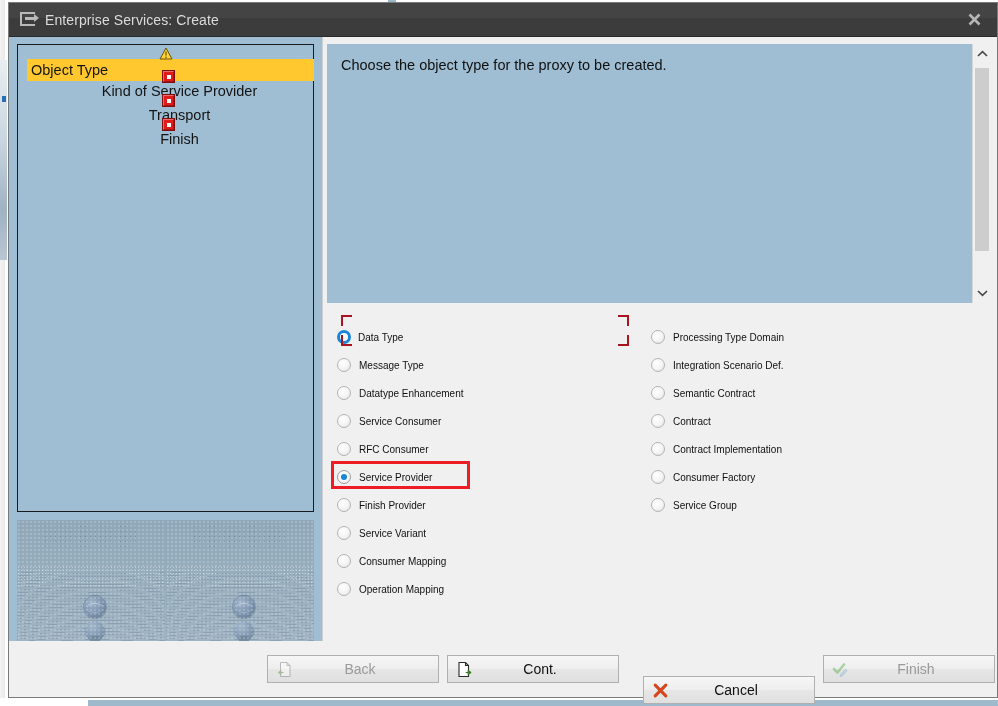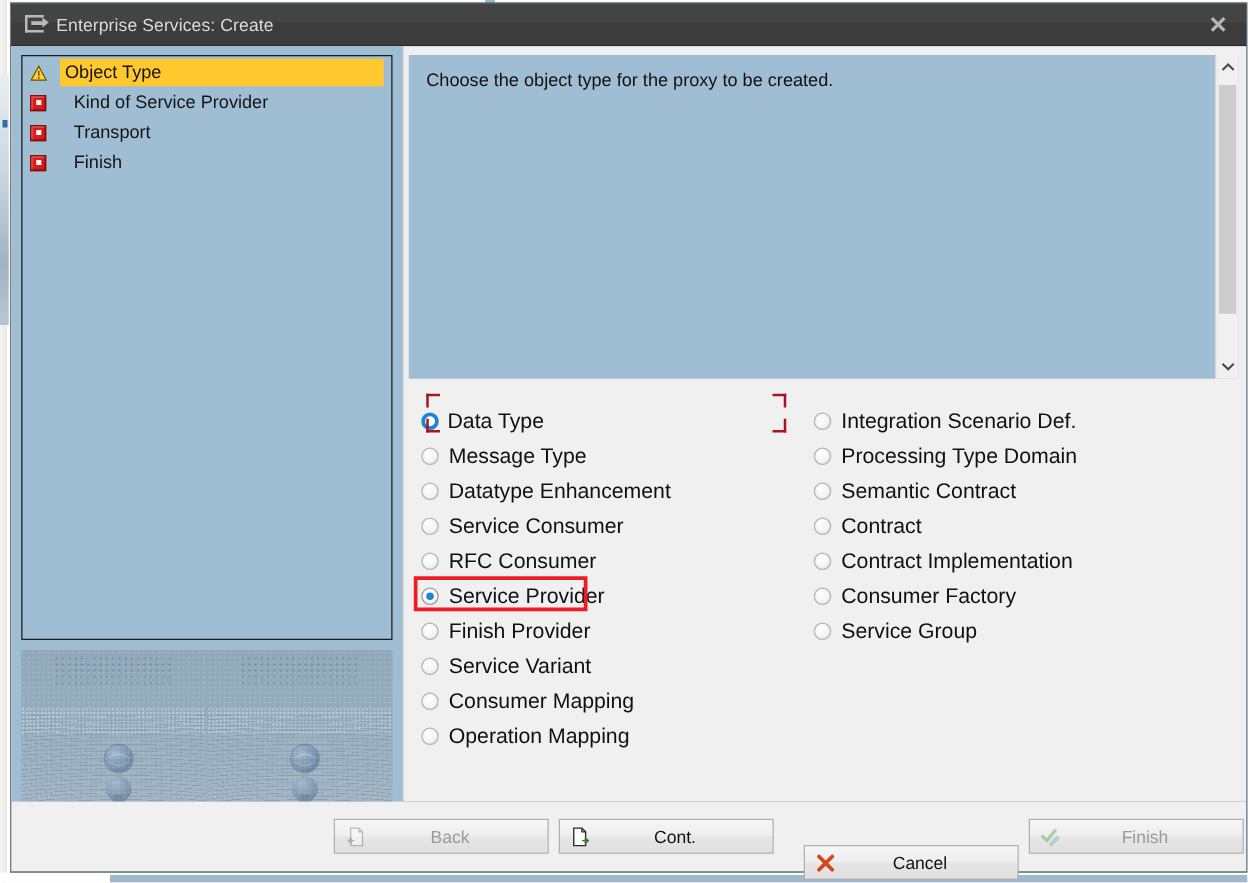--- a/index.html
+++ b/index.html
@@ -164,20 +164,21 @@
     border: 1px solid #1b1b1b;
     box-sizing: border-box;
     padding-top: 1px;
   }
   .step {
     height: 24px;
     display: flex;
     align-items: center;
     padding-left: 6px;
     box-sizing: border-box;
+    flex-direction: column;
   }
   .step-label {
     font-size: 14.5px;
     color: #141414;
     margin-left: 22px;
     white-space: nowrap;
   }
   .step.active .step-label {
     background: #ffc82e;
     display: block;
@@ -388,21 +389,21 @@
     width: 6px; height: 6px;
     border-radius: 50%;
     background: #1b86d6;
   }
   .opt.focused .radio {
     border: 3px solid #1b86d6;
     background: #ffffff;
   }
   .opt-label {
     margin-left: 8px;
-    font-size: 17px;
+    font-size: 10px;
     color: #101010;
     white-space: nowrap;
   }
   .opt.focused .opt-label { margin-left: 7px; }
 
   
   .annot-box {
     position: absolute;
     left: -6px;
     top: -2px;
@@ -641,26 +642,26 @@
             <span class="radio"></span>
             <span class="opt-label">Operation Mapping</span>
           </div>
 
         </div>
 
         <div class="opt-col right">
 
           <div class="opt">
             <span class="radio"></span>
+            <span class="opt-label">Processing Type Domain</span>
+          </div>
+
+          <div class="opt">
+            <span class="radio"></span>
             <span class="opt-label">Integration Scenario Def.</span>
-          </div>
-
-          <div class="opt">
-            <span class="radio"></span>
-            <span class="opt-label">Processing Type Domain</span>
           </div>
 
           <div class="opt">
             <span class="radio"></span>
             <span class="opt-label">Semantic Contract</span>
           </div>
 
           <div class="opt">
             <span class="radio"></span>
             <span class="opt-label">Contract</span>

